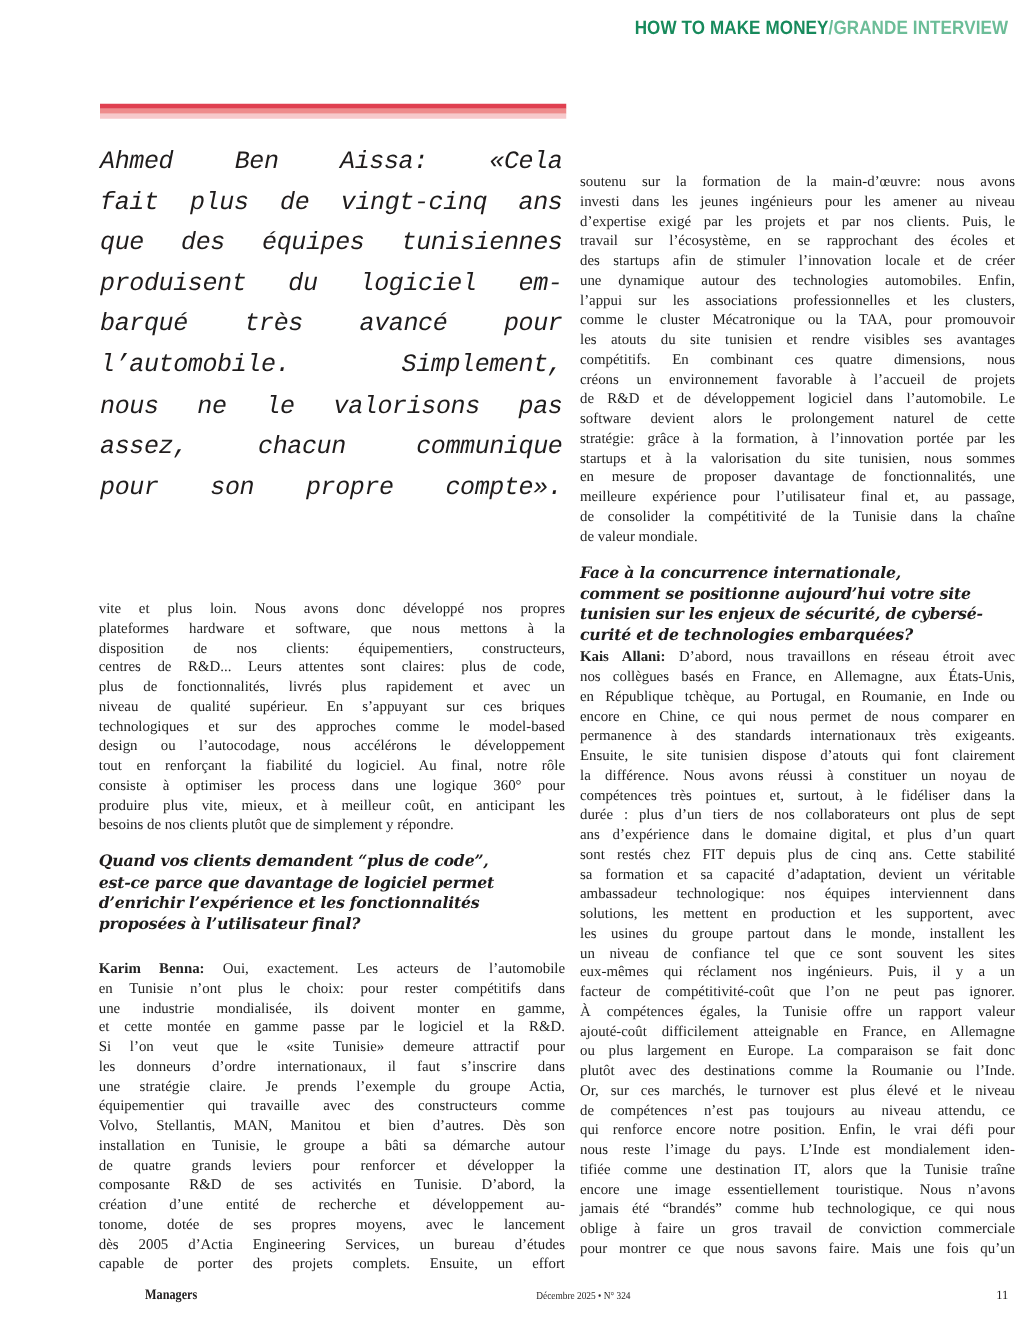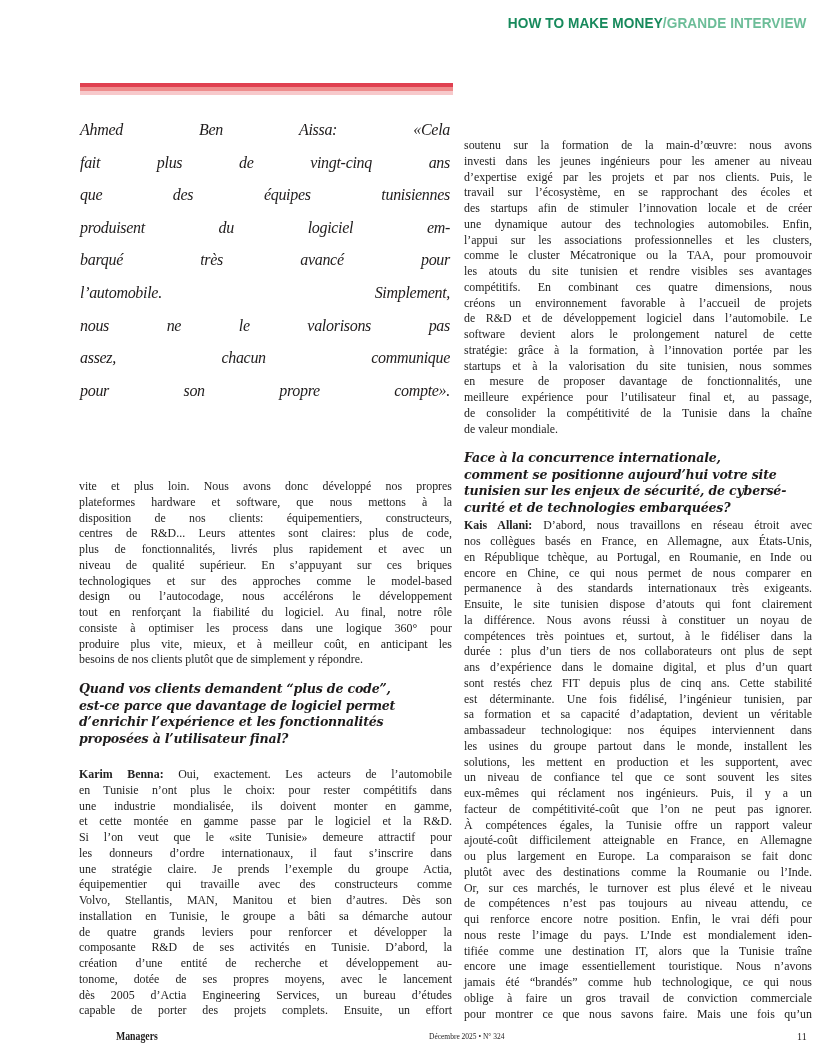--- a/index.html
+++ b/index.html
@@ -5,21 +5,21 @@
   html, body { margin: 0; padding: 0; background: #ffffff; }
   body { width: 827px; height: 1063px; position: relative; overflow: hidden; color: #1e1c1c; }
 
   .section-header { position: absolute; top: 14px; right: 20px; font-family: "Liberation Sans Narrow", "Liberation Sans", sans-serif; font-weight: bold; font-size: 15.5px; letter-spacing: 0.1px; transform: scaleX(0.88); transform-origin: right center; white-space: nowrap; }
   .section-header .primary { color: #178a5c; }
   .section-header .secondary { color: #6cbd98; font-weight: bold; }
 
   .rule-stack { position: absolute; left: 80px; top: 83px; width: 373px; }
   .rule-stack div { height: 4px; }
 
-  .pull-quote { position: absolute; left: 80px; top: 114px; width: 370px; text-align: right; font-family: Liberation Serif, serif; font-style: italic; font-size: 16px; line-height: 32.6px; color: #1f1c1c; letter-spacing: -0.3px; }
+  .pull-quote { position: absolute; left: 80px; top: 114px; width: 370px; text-align: right; font-family: Liberation Mono, monospace; font-style: italic; font-size: 20px; line-height: 32.6px; color: #1f1c1c; letter-spacing: -0.3px; }
   .pull-quote .line { display: block; white-space: nowrap; }
 
   .col { position: absolute; font-family: "Liberation Serif", serif; font-size: 11.9px; line-height: 15.75px; color: #222; }
   .col-left { left: 79px; top: 479px; width: 373px; }
   .col-right { left: 464px; top: 138px; width: 348px; }
   .line { display: block; white-space: nowrap; text-align: justify; text-align-last: justify; }
   .line.last { text-align-last: left; }
 
   .question { font-family: "DejaVu Serif", serif; font-style: italic; font-weight: bold; font-size: 12.6px; line-height: 16.5px; color: #1e1c1c; letter-spacing: -0.2px; }
   .question .line { text-align: right; text-align-last: left; }
@@ -132,25 +132,24 @@
         <span class="line">nos collègues basés en France, en Allemagne, aux États-Unis,</span>
         <span class="line">en République tchèque, au Portugal, en Roumanie, en Inde ou</span>
         <span class="line">encore en Chine, ce qui nous permet de nous comparer en</span>
         <span class="line">permanence à des standards internationaux très exigeants.</span>
         <span class="line">Ensuite, le site tunisien dispose d’atouts qui font clairement</span>
         <span class="line">la différence. Nous avons réussi à constituer un noyau de</span>
         <span class="line">compétences très pointues et, surtout, à le fidéliser dans la</span>
         <span class="line">durée : plus d’un tiers de nos collaborateurs ont plus de sept</span>
         <span class="line">ans d’expérience dans le domaine digital, et plus d’un quart</span>
         <span class="line">sont restés chez FIT depuis plus de cinq ans. Cette stabilité</span>
-        <span class="line">est déterminante. Une fois fidélisé, l’ingénieur tunisien, par</span>
         <span class="line">sa formation et sa capacité d’adaptation, devient un véritable</span>
         <span class="line">ambassadeur technologique: nos équipes interviennent dans</span>
+        <span class="line">solutions, les mettent en production et les supportent, avec</span>
         <span class="line">les usines du groupe partout dans le monde, installent les</span>
-        <span class="line">solutions, les mettent en production et les supportent, avec</span>
         <span class="line">un niveau de confiance tel que ce sont souvent les sites</span>
         <span class="line">eux-mêmes qui réclament nos ingénieurs. Puis, il y a un</span>
         <span class="line">facteur de compétitivité-coût que l’on ne peut pas ignorer.</span>
         <span class="line">À compétences égales, la Tunisie offre un rapport valeur</span>
         <span class="line">ajouté-coût difficilement atteignable en France, en Allemagne</span>
         <span class="line">ou plus largement en Europe. La comparaison se fait donc</span>
         <span class="line">plutôt avec des destinations comme la Roumanie ou l’Inde.</span>
         <span class="line">Or, sur ces marchés, le turnover est plus élevé et le niveau</span>
         <span class="line">de compétences n’est pas toujours au niveau attendu, ce</span>
         <span class="line">qui renforce encore notre position. Enfin, le vrai défi pour</span>

